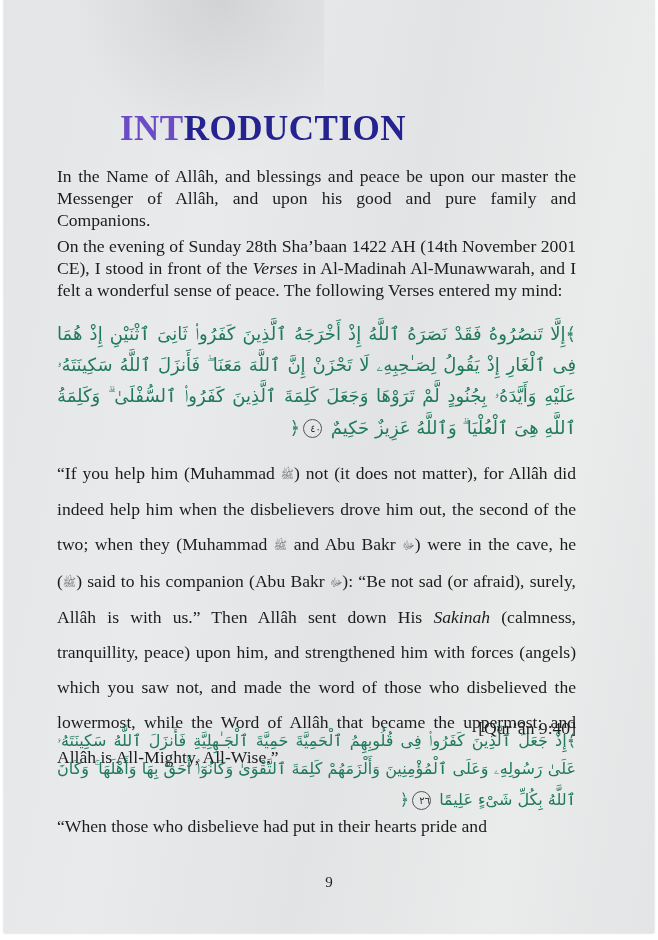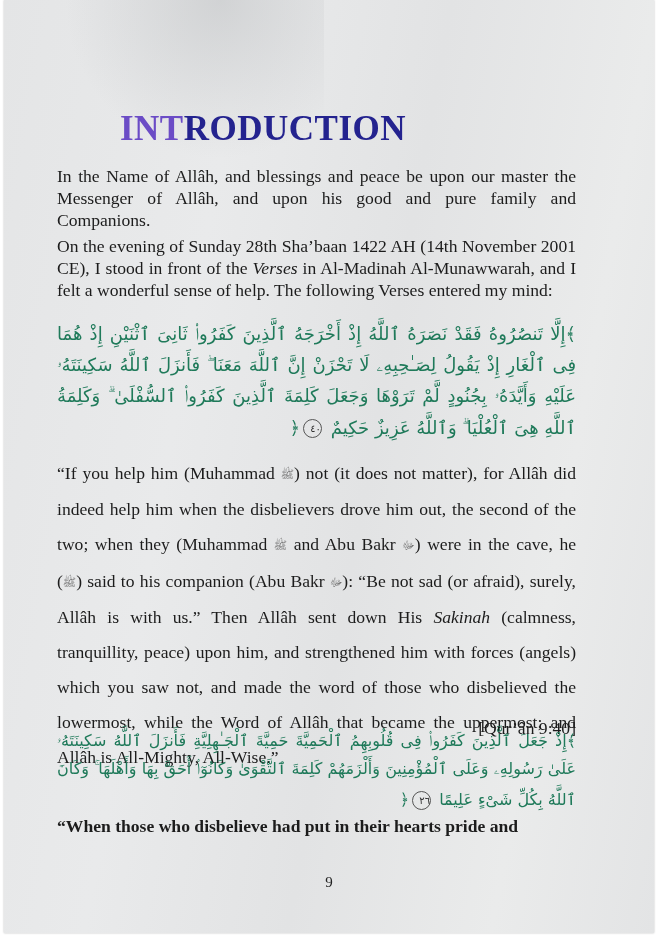--- a/index.html
+++ b/index.html
@@ -43,40 +43,40 @@
     display: inline-block; width: 17px; height: 17px; border: 1px solid #555;
     border-radius: 50%; font-size: 10px; line-height: 17px; text-align: left;
     color: #333; vertical-align: middle; margin: 8px 3px;
   }
   .orn { color: #1f7a5a; }
   #tr1 { top: 456px; line-height: 35px; }
   .ref {
     position: absolute; top: 677px; left: 53px; width: 519px; text-align: right;
     font-size: 17.6px; color: #1c1c1c; margin-top: 41px;
   }
-  #tr2 { top: 815px; font-weight: bold; }
+  #tr2 { top: 815px; }
   .pbuh { font-size: 11px; color: #6b6b6b; vertical-align: middle; }
   .page-number {
     position: absolute; top: 874px; left: 0; width: 650px; text-align: center;
     font-size: 15px; color: #222;
   }
 </style>
 </head>
 <body>
 
 <div class="page">
 
   <h1 class="title"><span class="accent">INT</span><span>RODUCTION</span></h1>
 
   <div class="body-text" id="p1">
     <p>In the Name of Allâh, and blessings and peace be upon our master the Messenger of Allâh, and upon his good and pure family and Companions.</p>
   </div>
 
   <div class="body-text" id="p2">
-    <p><span>On the evening of Sunday 28th Sha’baan 1422 AH (14th November 2001 CE), I stood in front of the </span><em>Verses</em><span> in Al-Madinah Al-Munawwarah, and I felt a wonderful sense of help. The following Verses entered my mind:</span></p>
+    <p><span>On the evening of Sunday 28th Sha’baan 1422 AH (14th November 2001 CE), I stood in front of the </span><em>Verses</em><span> in Al-Madinah Al-Munawwarah, and I felt a wonderful sense of peace. The following Verses entered my mind:</span></p>
   </div>
 
   <div class="arabic" id="ar1"><span class="orn">﴾</span><span>إِلَّا تَنصُرُوهُ فَقَدْ نَصَرَهُ ٱللَّهُ إِذْ أَخْرَجَهُ ٱلَّذِينَ كَفَرُوا۟ ثَانِىَ ٱثْنَيْنِ إِذْ هُمَا فِى ٱلْغَارِ إِذْ يَقُولُ لِصَـٰحِبِهِۦ لَا تَحْزَنْ إِنَّ ٱللَّهَ مَعَنَا ۖ فَأَنزَلَ ٱللَّهُ سَكِينَتَهُۥ عَلَيْهِ وَأَيَّدَهُۥ بِجُنُودٍ لَّمْ تَرَوْهَا وَجَعَلَ كَلِمَةَ ٱلَّذِينَ كَفَرُوا۟ ٱلسُّفْلَىٰ ۗ وَكَلِمَةُ ٱللَّهِ هِىَ ٱلْعُلْيَا ۗ وَٱللَّهُ عَزِيزٌ حَكِيمٌ</span> <span class="verse-num">٤٠</span><span class="orn">﴿</span></div>
 
   <div class="body-text" id="tr1">
     <p><span>“If you help him (Muhammad </span><span class="pbuh">ﷺ</span><span>) not (it does not matter), for Allâh did indeed help him when the disbelievers drove him out, the second of the two; when they (Muhammad </span><span class="pbuh">ﷺ</span><span> and Abu Bakr </span><span class="pbuh">ﷻ</span><span>) were in the cave, he (</span><span class="pbuh">ﷺ</span><span>) said to his companion (Abu Bakr </span><span class="pbuh">ﷻ</span><span>): “Be not sad (or afraid), surely, Allâh is with us.” Then Allâh sent down His </span><em>Sakinah</em><span> (calmness, tranquillity, peace) upon him, and strengthened him with forces (angels) which you saw not, and made the word of those who disbelieved the lowermost, while the Word of Allâh that became the uppermost; and Allâh is All-Mighty, All-Wise.”</span></p>
   </div>
 
   <div class="ref">[Qur’ân 9:40]</div>
 

